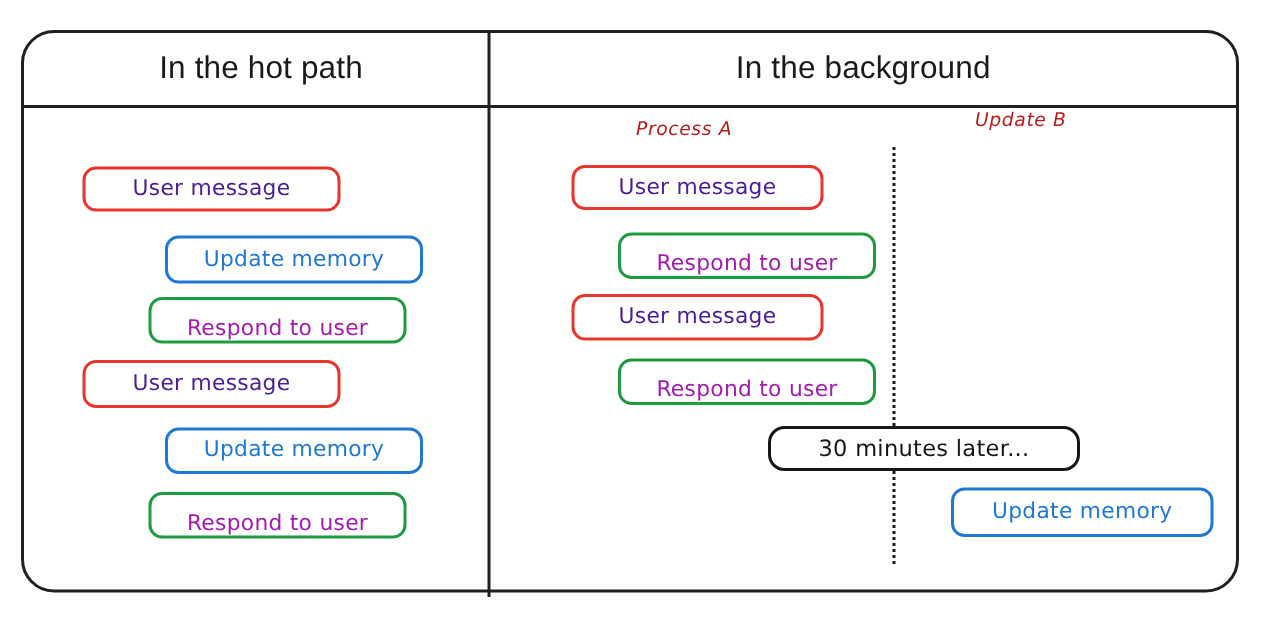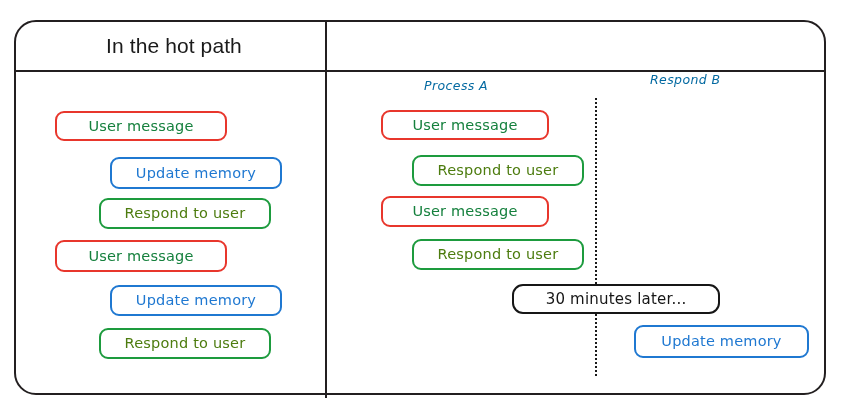--- a/index.html
+++ b/index.html
@@ -69,21 +69,21 @@
   }
   #title-hot  { left: 16px;  width: 316px; }
   #title-bg   { left: 327px; width: 497px; }
 
   
   .proc-label {
     position: absolute;
     font-family: "DejaVu Sans", sans-serif;
     font-size: 12.5px;
     font-style: italic;
-    color: #0369a1;
+    color: #b91c1c;
     white-space: nowrap;
     letter-spacing: 0.4px;
   }
   #proc-a { left: 424px; top: 78px; }
   #proc-b { left: 650px; top: 72px; }
 
   
   .dotted-sep {
     position: absolute;
     left: 595px;
@@ -101,46 +101,47 @@
     border-radius: 9px;
     background: #ffffff;
     display: flex;
     align-items: center;
     justify-content: center;
     font-family: "DejaVu Sans", sans-serif;
     font-size: 14.5px;
     letter-spacing: 0.2px;
     white-space: nowrap;
   }
-  .pill.red   { border-color: #e8362c; color: #15803d; }
+  .pill.red   { border-color: #e8362c; color: #4c1d95; }
   .pill.blue  { border-color: #1f78d1; color: #1f78d1; margin-left: 11px; }
-  .pill.green { border-color: #1d9b3e; color: #4d7c0f; }
+  .pill.green { border-color: #1d9b3e; color: #a21caf; align-items: flex-end; }
   .pill.black {
     border-color: #161616;
     color: #161616;
     border-width: 2.6px;
     border-radius: 11px;
     font-size: 15px;
     z-index: 4;
   }
   .pill span { position: relative; top: -0.5px; }
 </style>
 </head>
 <body>
 
 <div id="canvas">
 
   <div class="frame"></div>
   <div class="header-rule"></div>
   <div class="col-divider"></div>
 
   <div class="header-title" id="title-hot">In the hot path</div>
+  <div class="header-title" id="title-bg">In the background</div>
 
   <div class="proc-label" id="proc-a">Process A</div>
-  <div class="proc-label" id="proc-b">Respond B</div>
+  <div class="proc-label" id="proc-b">Update B</div>
 
   <div class="dotted-sep"></div>
 
   <div id="hot-path-steps">
       <div class="pill red" style="left: 55px; top: 111px; width: 172px; height: 30px;">
         <span>User message</span>
       </div>
       <div class="pill blue" style="left: 99px; top: 157px; width: 172px; height: 32px;">
         <span>Update memory</span>
       </div>

